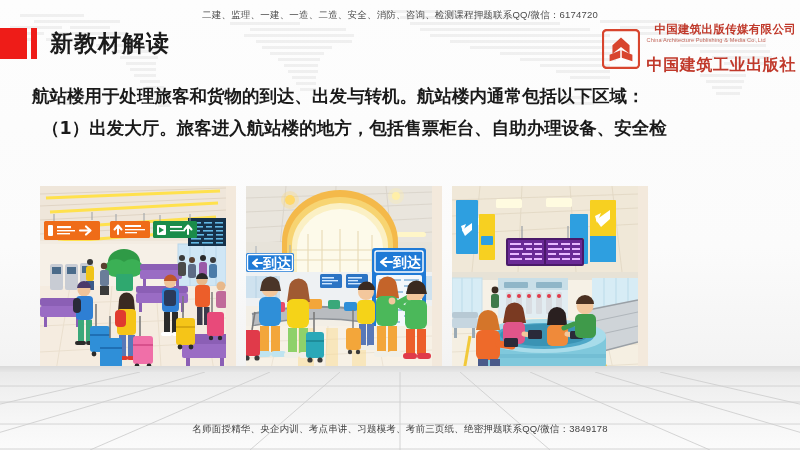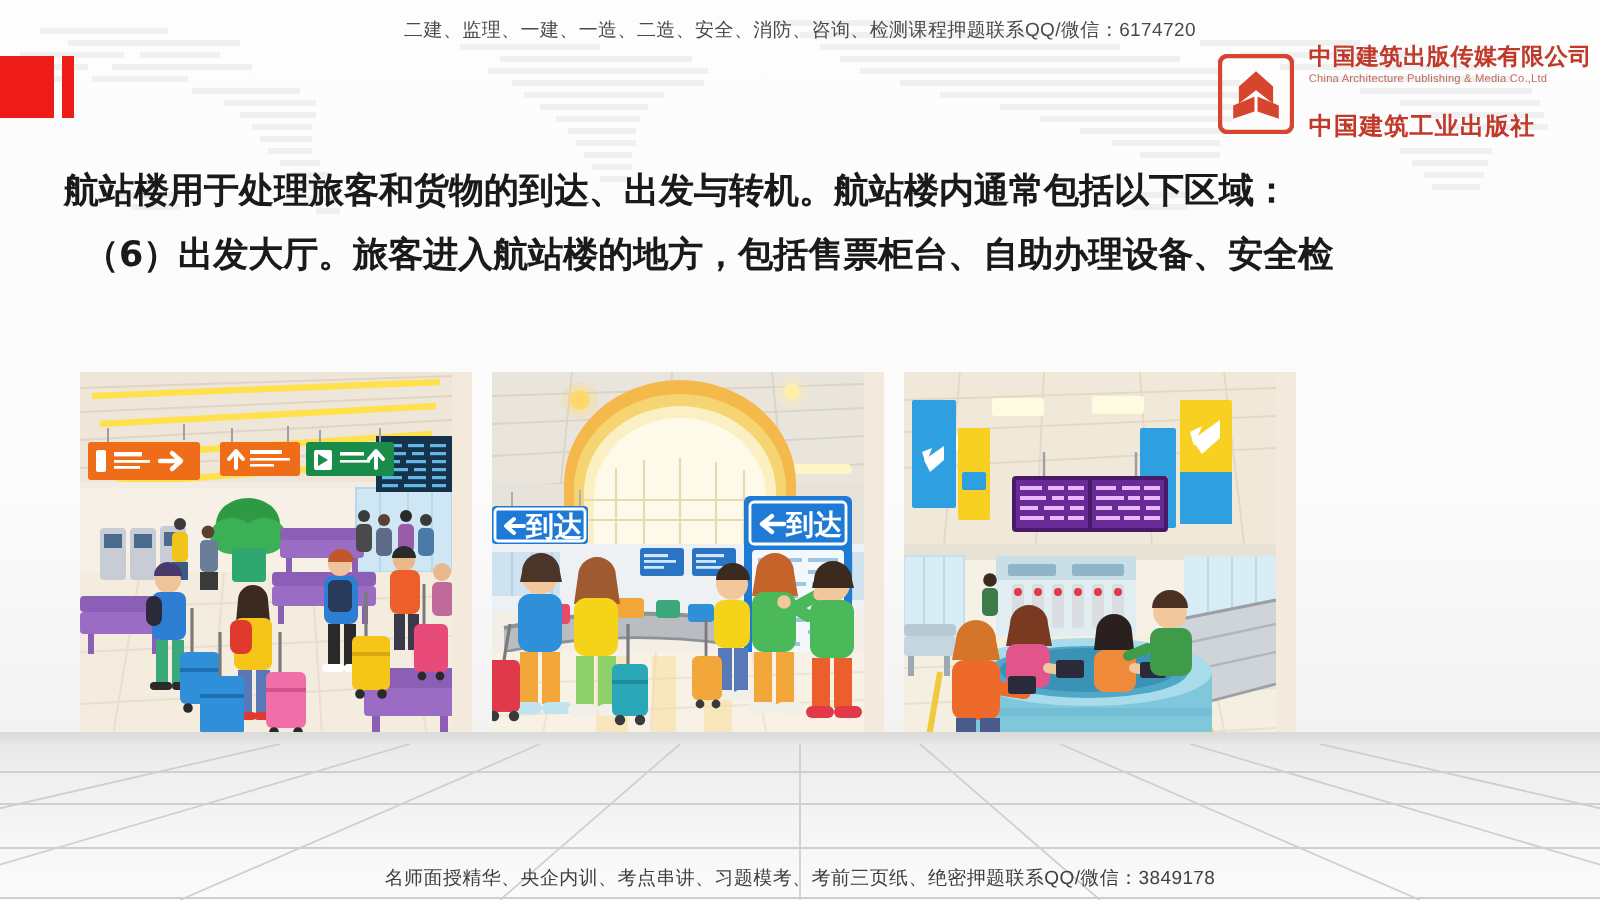--- a/index.html
+++ b/index.html
@@ -38,39 +38,39 @@
     margin-left:13px;font-size:23px;line-height:1;font-weight:bold;color:#1b1b1b;
     letter-spacing:1px;white-space:nowrap;
     font-family:"DejaVu Sans","Liberation Sans",sans-serif;
   }
 
   .brand{position:absolute;right:4px;top:24px;display:flex;align-items:center;gap:7px;}
   .brand-mark{width:38px;height:40px;flex:0 0 auto;}
   .brand-lines{display:flex;flex-direction:column;justify-content:center;line-height:1;}
   .brand-cn1{font-size:11.5px;color:#c0392b;font-weight:bold;letter-spacing:.3px;white-space:nowrap;text-align:right;}
   .brand-en{font-size:5.6px;color:#c46a5e;letter-spacing:.1px;white-space:nowrap;margin-top:2.5px;}
-  .brand-cn2{font-size:12px;color:#c0392b;font-weight:bold;letter-spacing:.6px;white-space:nowrap;margin-top:14px;
+  .brand-cn2{font-size:16px;color:#c0392b;font-weight:bold;letter-spacing:.6px;white-space:nowrap;margin-top:14px;
     font-family:Liberation Mono, monospace;}
 
   
   .body-copy{position:absolute;left:32px;top:80px;width:744px;font-weight:bold;}
   .line{
     font-size:17.5px;line-height:32px;color:#1a1a1a;white-space:nowrap;
     font-family:"DejaVu Sans","Liberation Sans",sans-serif;
   }
   .line.indent{padding-left:10px;}
 
   
   .strip{position:absolute;left:40px;top:186px;display:flex;gap:10px;}
   .pic{width:196px;height:197px;overflow:hidden;position:relative;background:#f3e9dc;}
   .pic svg{display:block;width:186px;height:197px;}
 
   
   .footer{
-    position:absolute;left:0;bottom:4px;width:800px;text-align:center;
+    position:absolute;left:0;bottom:14px;width:800px;text-align:center;
     font-size:9.5px;color:#3f3f3f;letter-spacing:.2px;white-space:nowrap;
   }
 </style>
 </head>
 <body>
 
 <div class="slide">
 
   <svg class="worldmap" viewBox="0 0 800 200" preserveAspectRatio="none">
     <g fill="#dcdcdc" opacity="0.75">
@@ -137,40 +137,41 @@
   </svg>
 
   <div class="header">
 
     <div class="kicker">二建、监理、一建、一造、二造、安全、消防、咨询、检测课程押题联系QQ/微信：6174720</div>
 
     <div class="title-wrap">
       <span class="red-block"></span>
       <span class="red-gap"></span>
       <span class="red-bar"></span>
+      <span class="title-text">新教材解读</span>
     </div>
 
     <div class="brand">
       <svg class="brand-mark" viewBox="0 0 40 42">
         <rect x="1" y="1" width="38" height="40" rx="4" fill="none" stroke="#d8452e" stroke-width="2.4"></rect>
         <path d="M20 9 L11 17 L11 26 L20 19 L29 26 L29 17 Z" fill="#d8452e"></path>
         <path d="M8 27 L20 22 L32 27 L32 34 L20 30 L8 34 Z" fill="#d8452e"></path>
         <path d="M20 22 L20 34" stroke="#ffffff" stroke-width="1.6"></path>
       </svg>
       <div class="brand-lines">
         <div class="brand-cn1">中国建筑出版传媒有限公司</div>
         <div class="brand-en">China Architecture Publishing &amp; Media Co.,Ltd</div>
         <div class="brand-cn2">中国建筑工业出版社</div>
       </div>
     </div>
   </div>
 
   <div class="body-copy">
     <div class="line">航站楼用于处理旅客和货物的到达、出发与转机。航站楼内通常包括以下区域：</div>
-    <div class="line indent">（6）出发大厅。旅客进入航站楼的地方，包括售票柜台、自助办理设备、安全检</div>
+    <div class="line indent">（1）出发大厅。旅客进入航站楼的地方，包括售票柜台、自助办理设备、安全检</div>
   </div>
 
   <div class="strip">
 
     <div class="pic">
       <svg viewBox="0 0 186 197">
         <rect width="186" height="197" fill="#f7efe2"></rect>
 
         <rect x="0" y="0" width="186" height="58" fill="#efe6da"></rect>
         <g stroke="#e0d4c4" stroke-width="1" fill="none">

